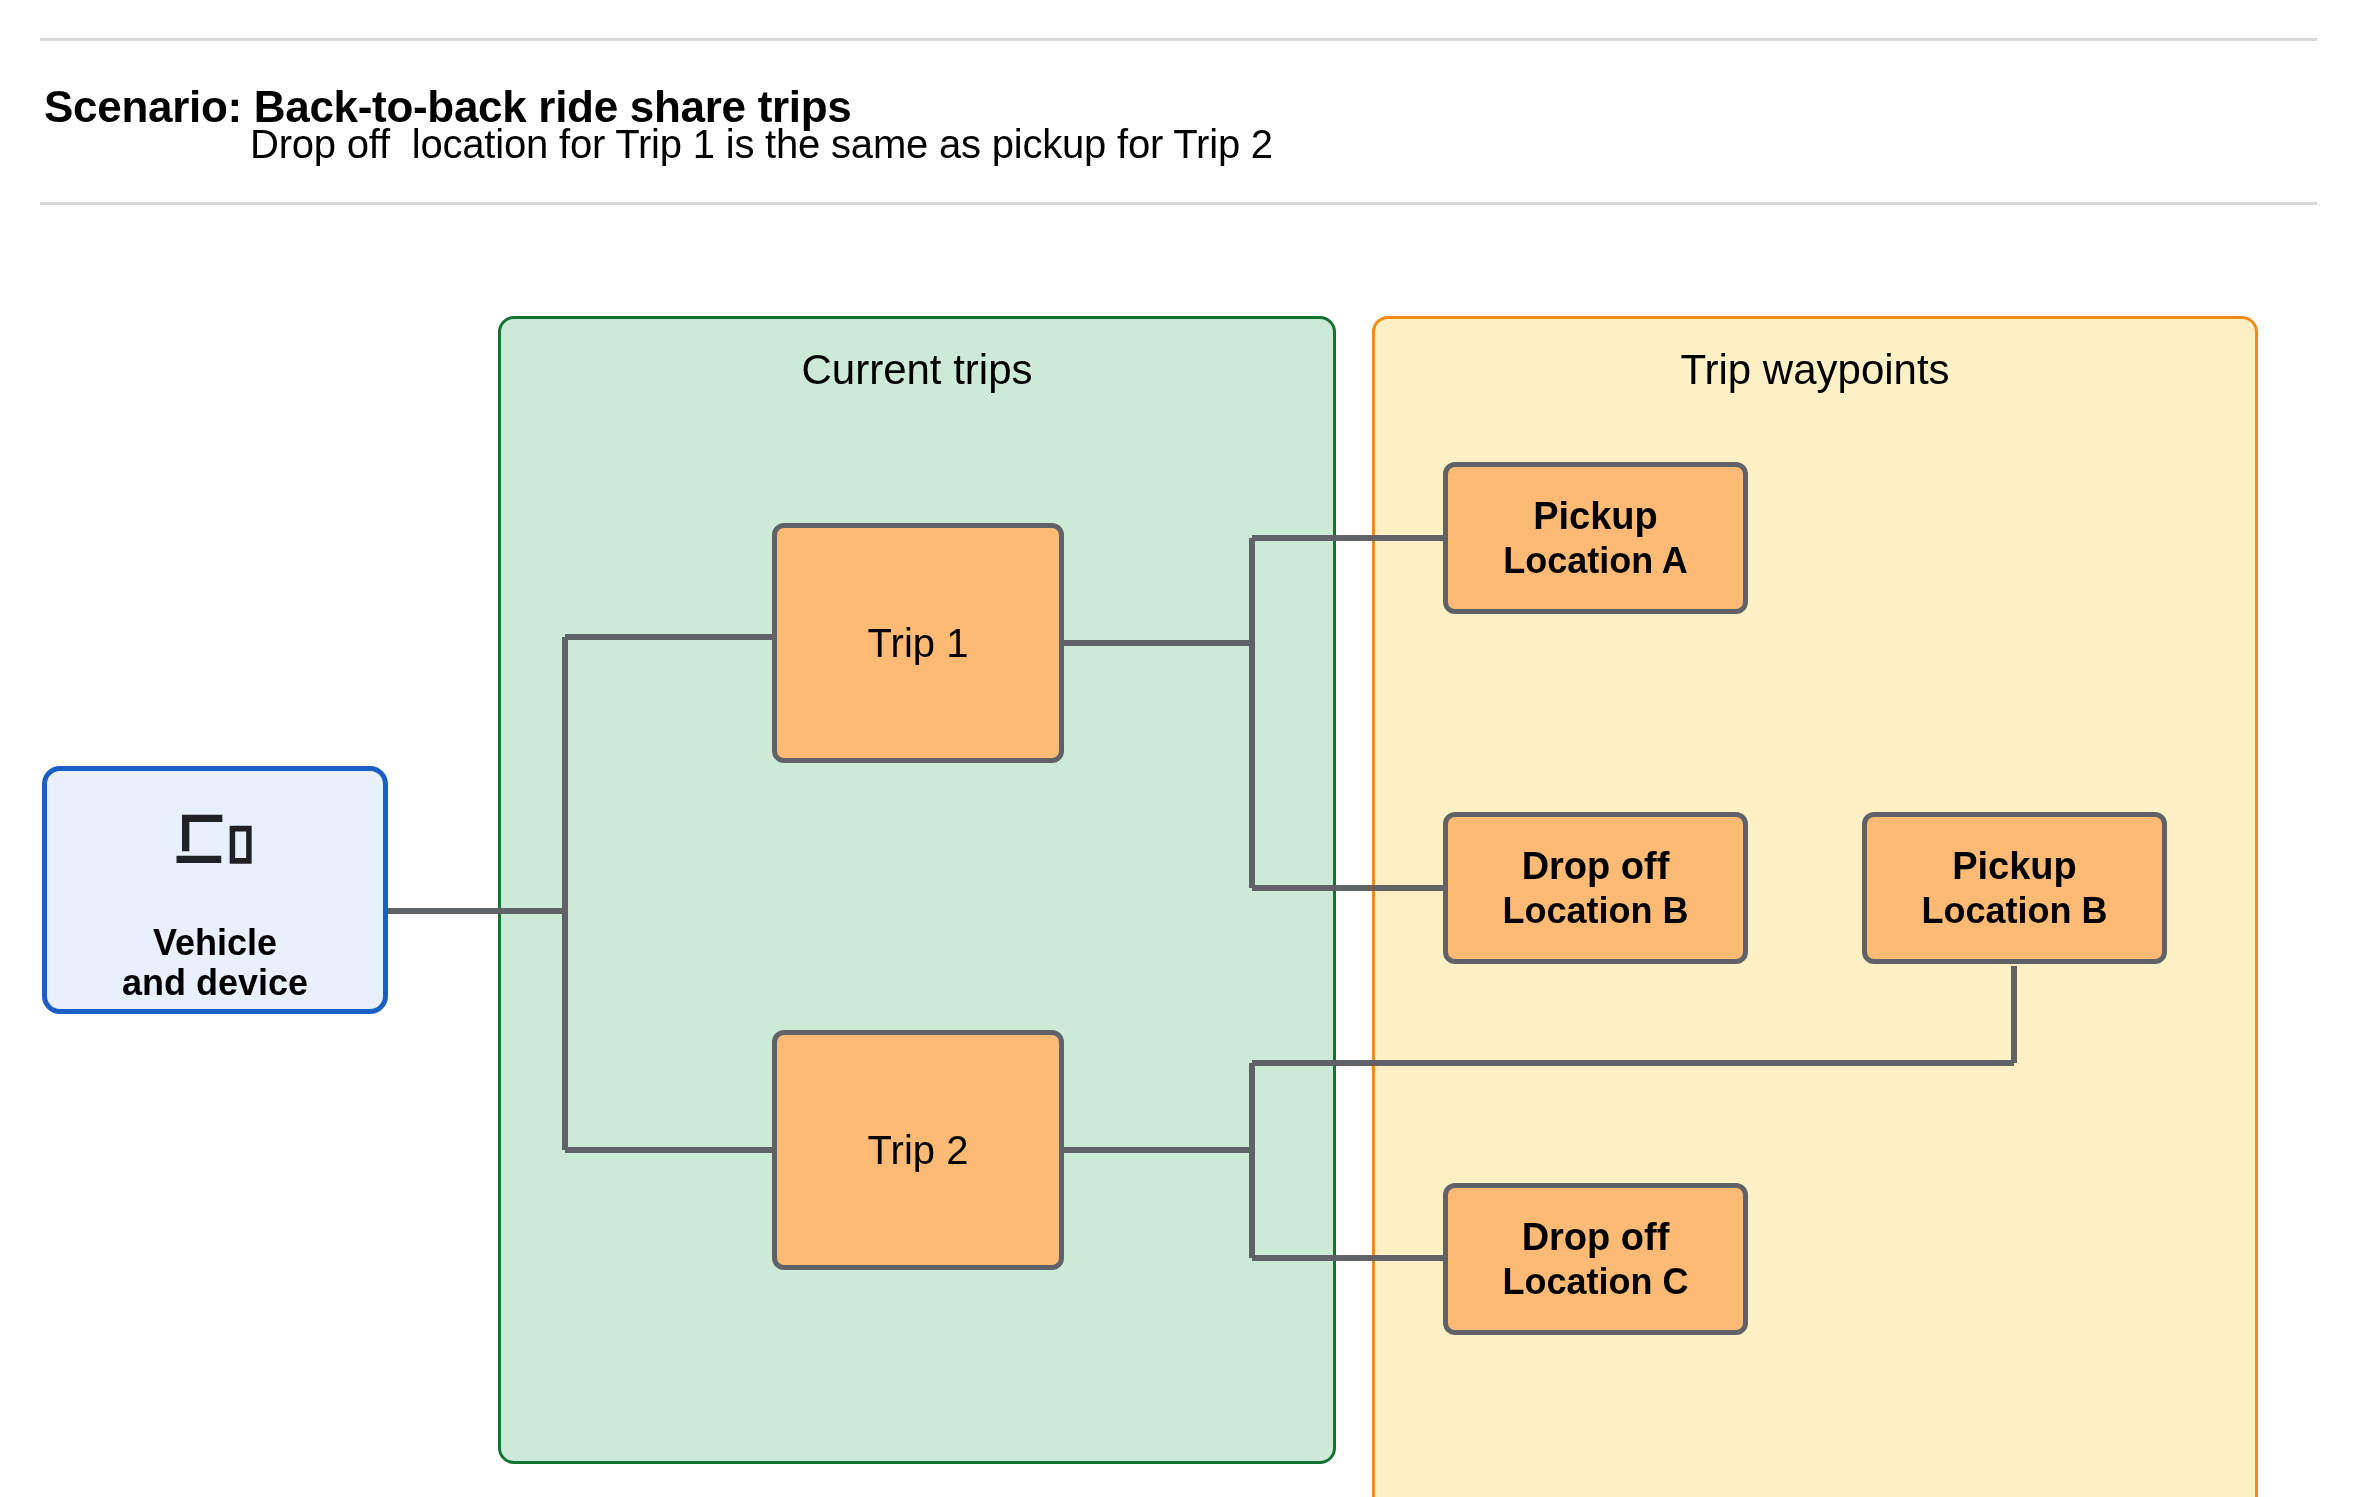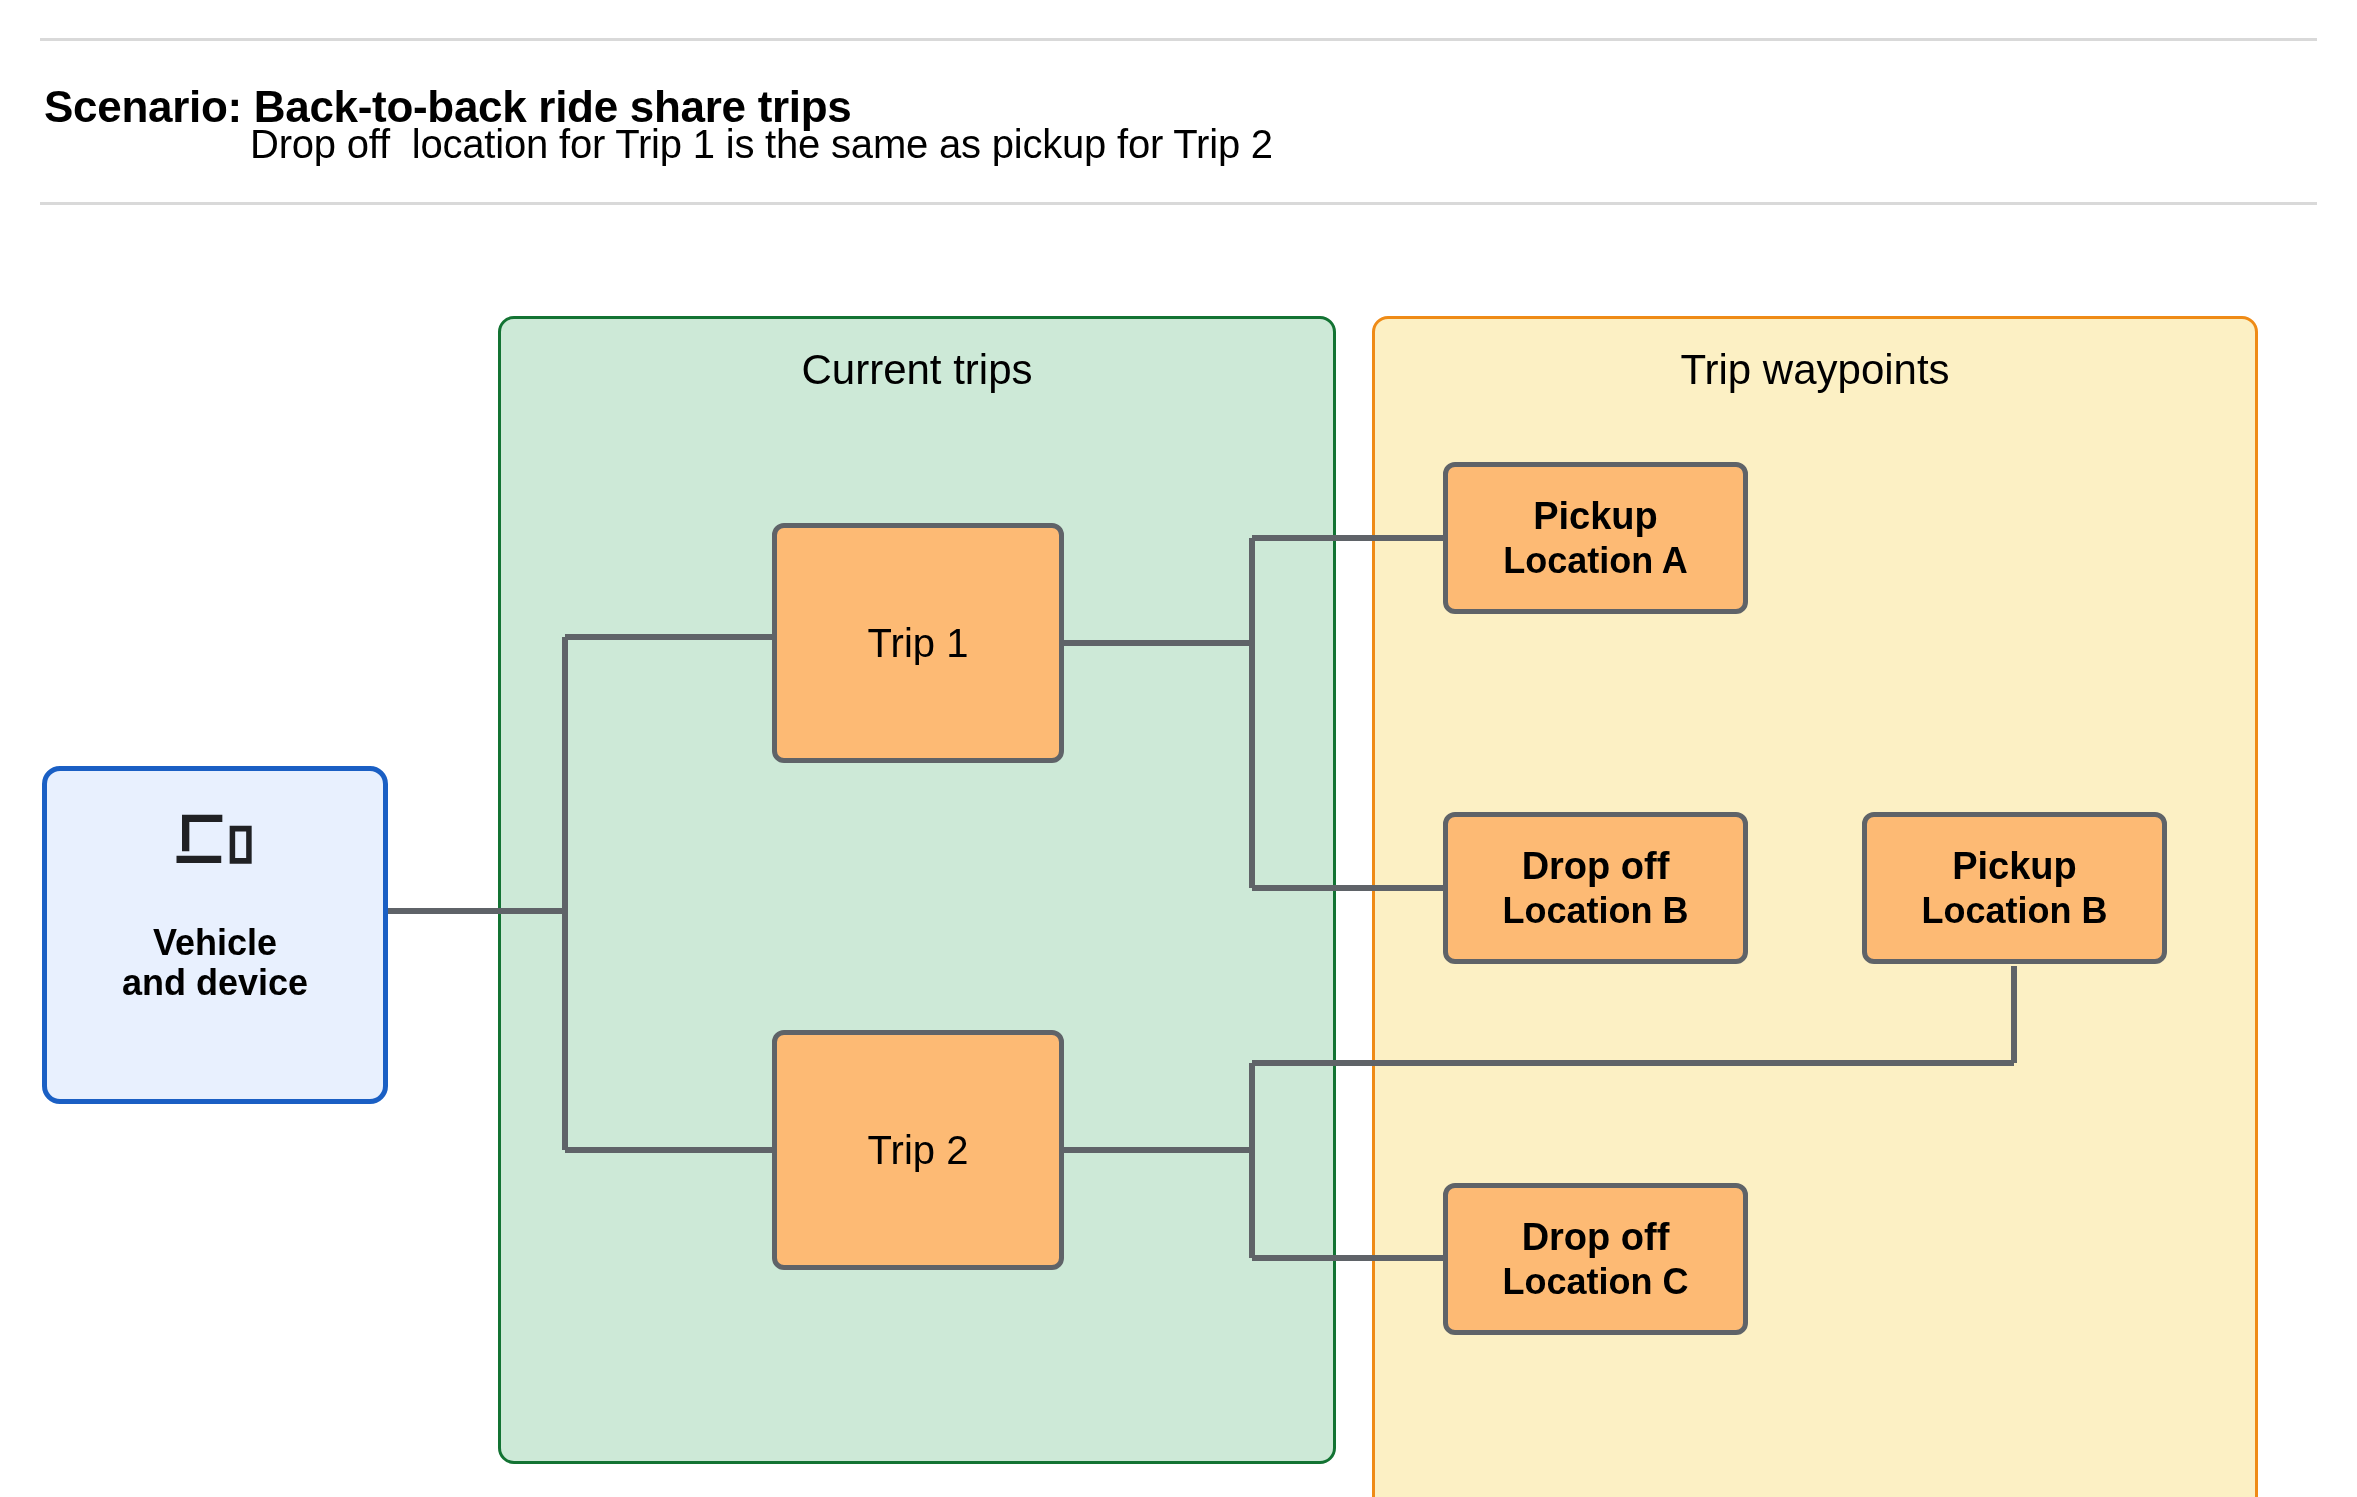--- a/index.html
+++ b/index.html
@@ -110,21 +110,21 @@
     color: #000000;
     line-height: 1.12;
     margin-top: 4px;
   }
   .trip-node .node-title { font-size: 40px; font-weight: normal; }
 
   #node-vehicle {
     left: 42px;
     top: 766px;
     width: 346px;
-    height: 338px;
+    height: 248px;
     background: #e8f0fe;
     border: 5px solid #1a5fc4;
     border-radius: 18px;
     justify-content: flex-start;
     padding-top: 40px;
   }
   #node-vehicle .node-title {
     font-size: 36px;
     font-weight: bold;
     margin-top: 42px;

